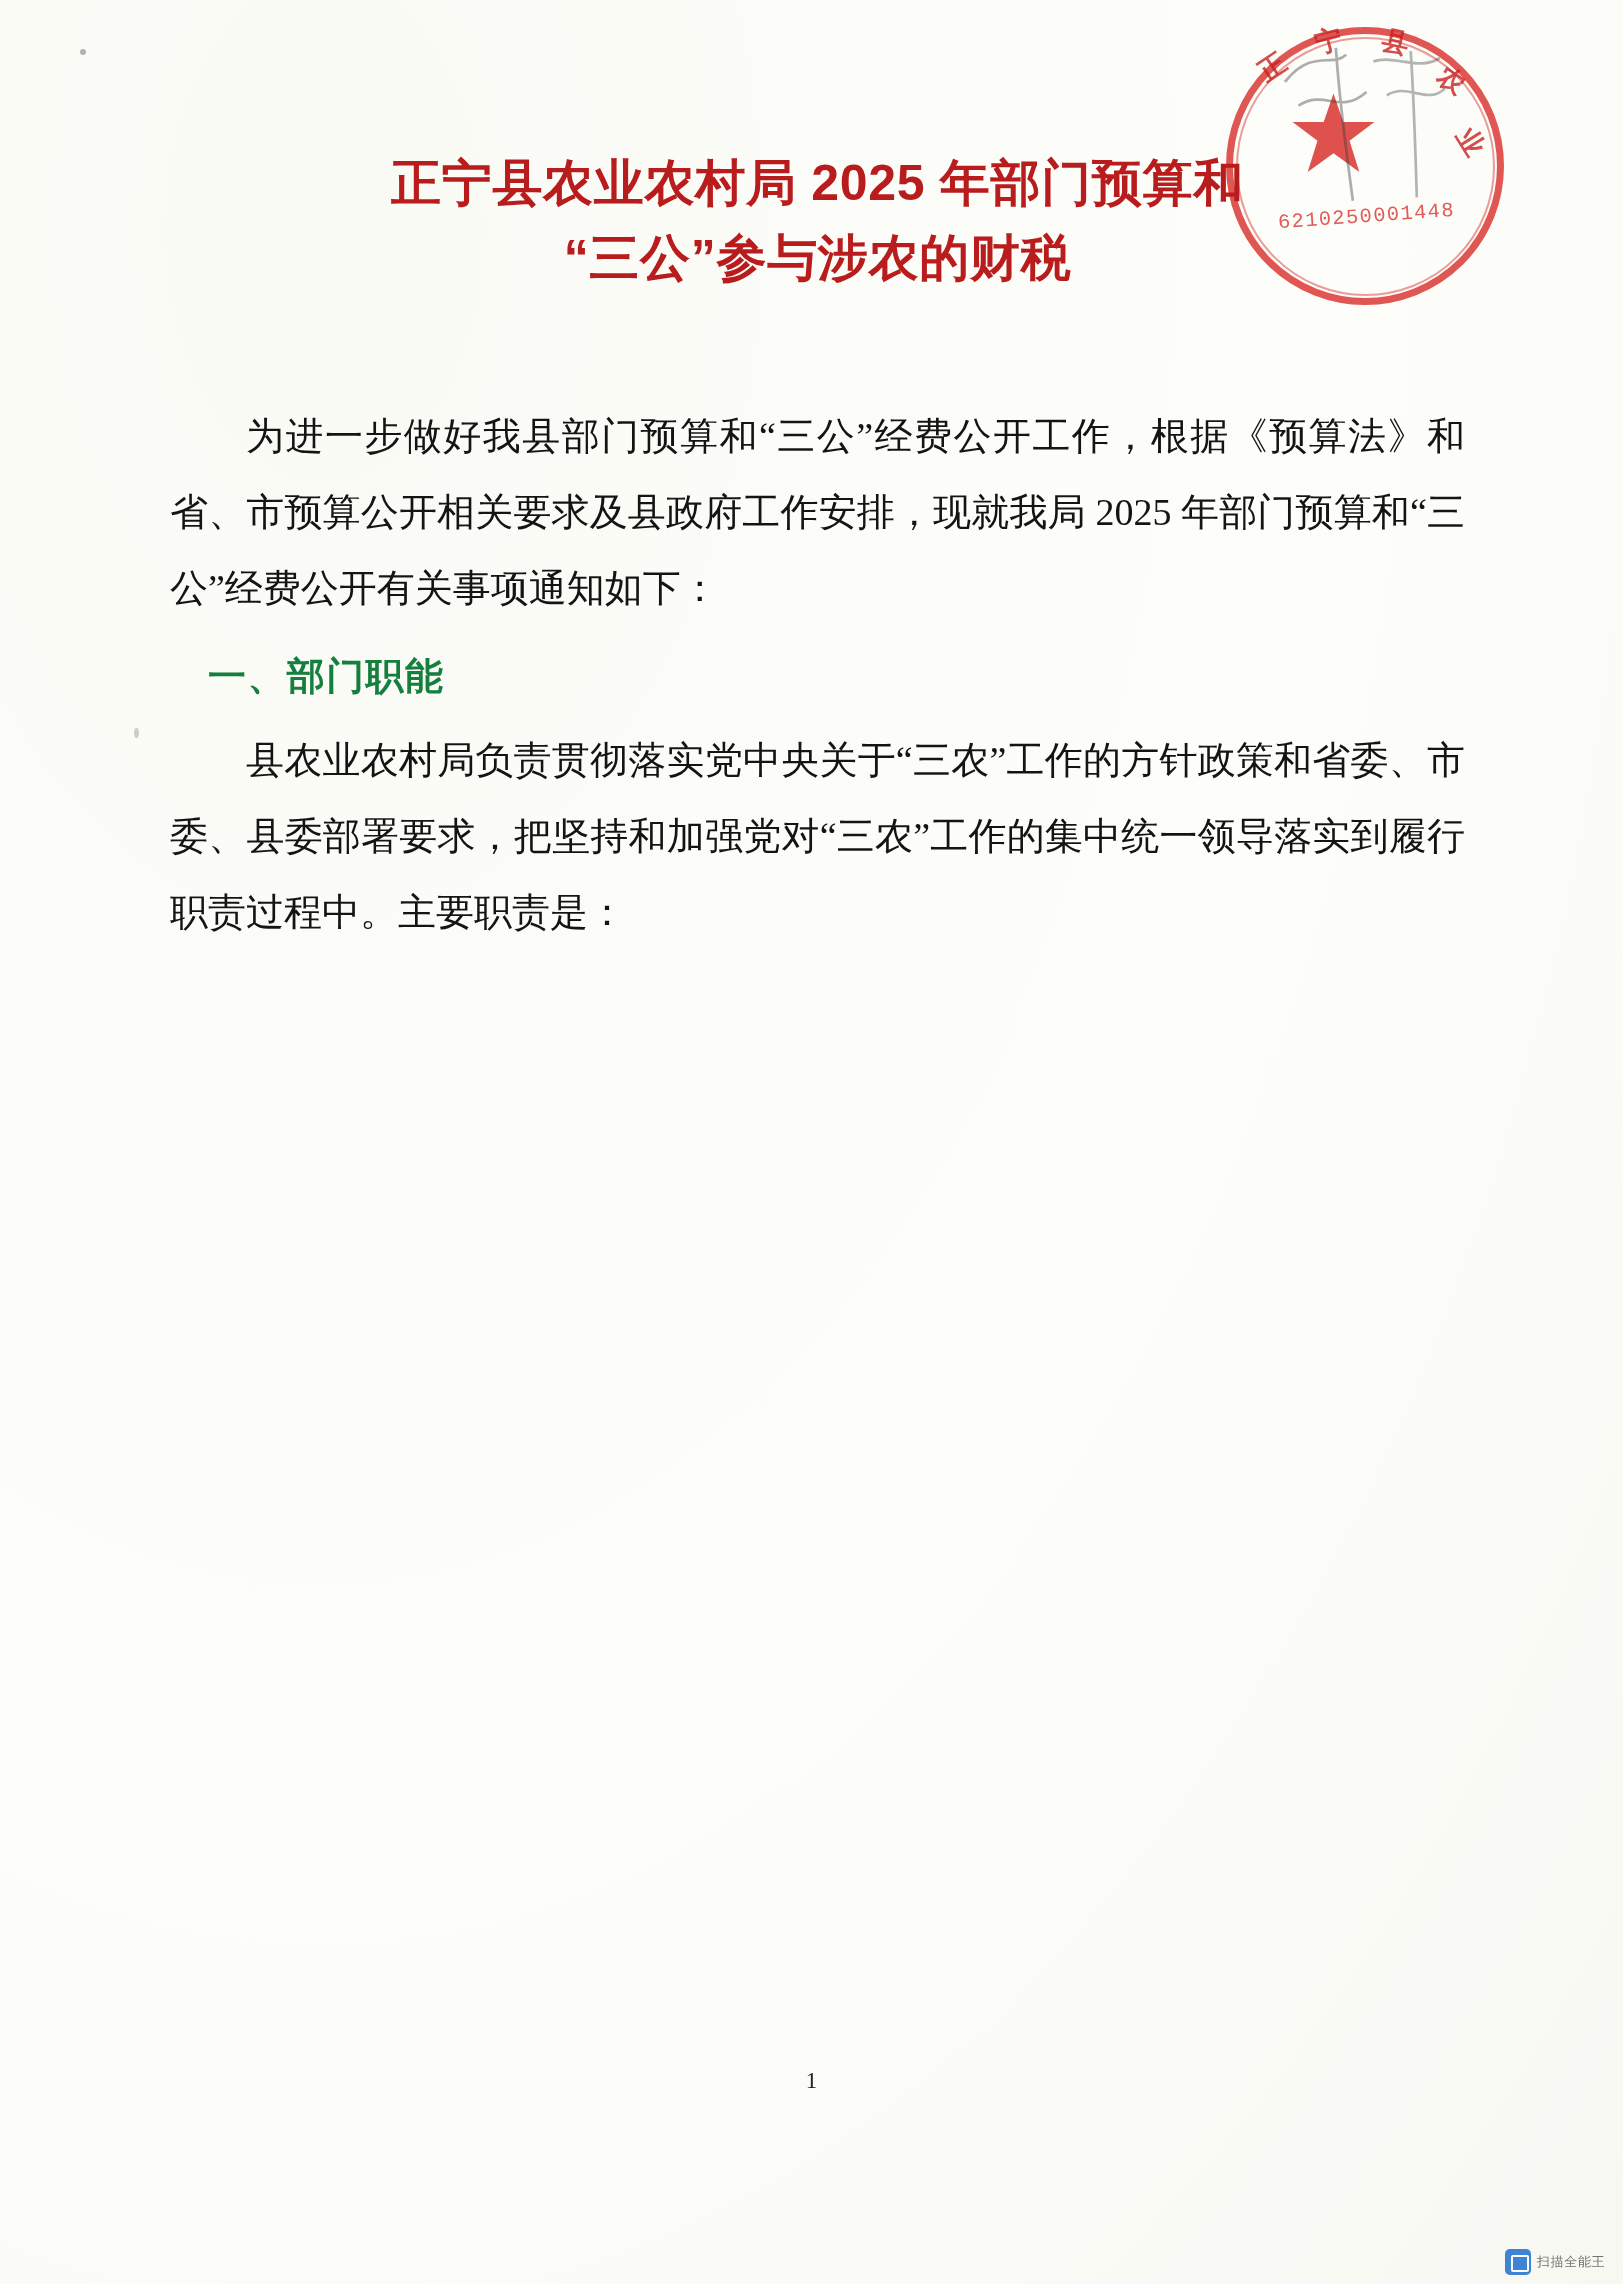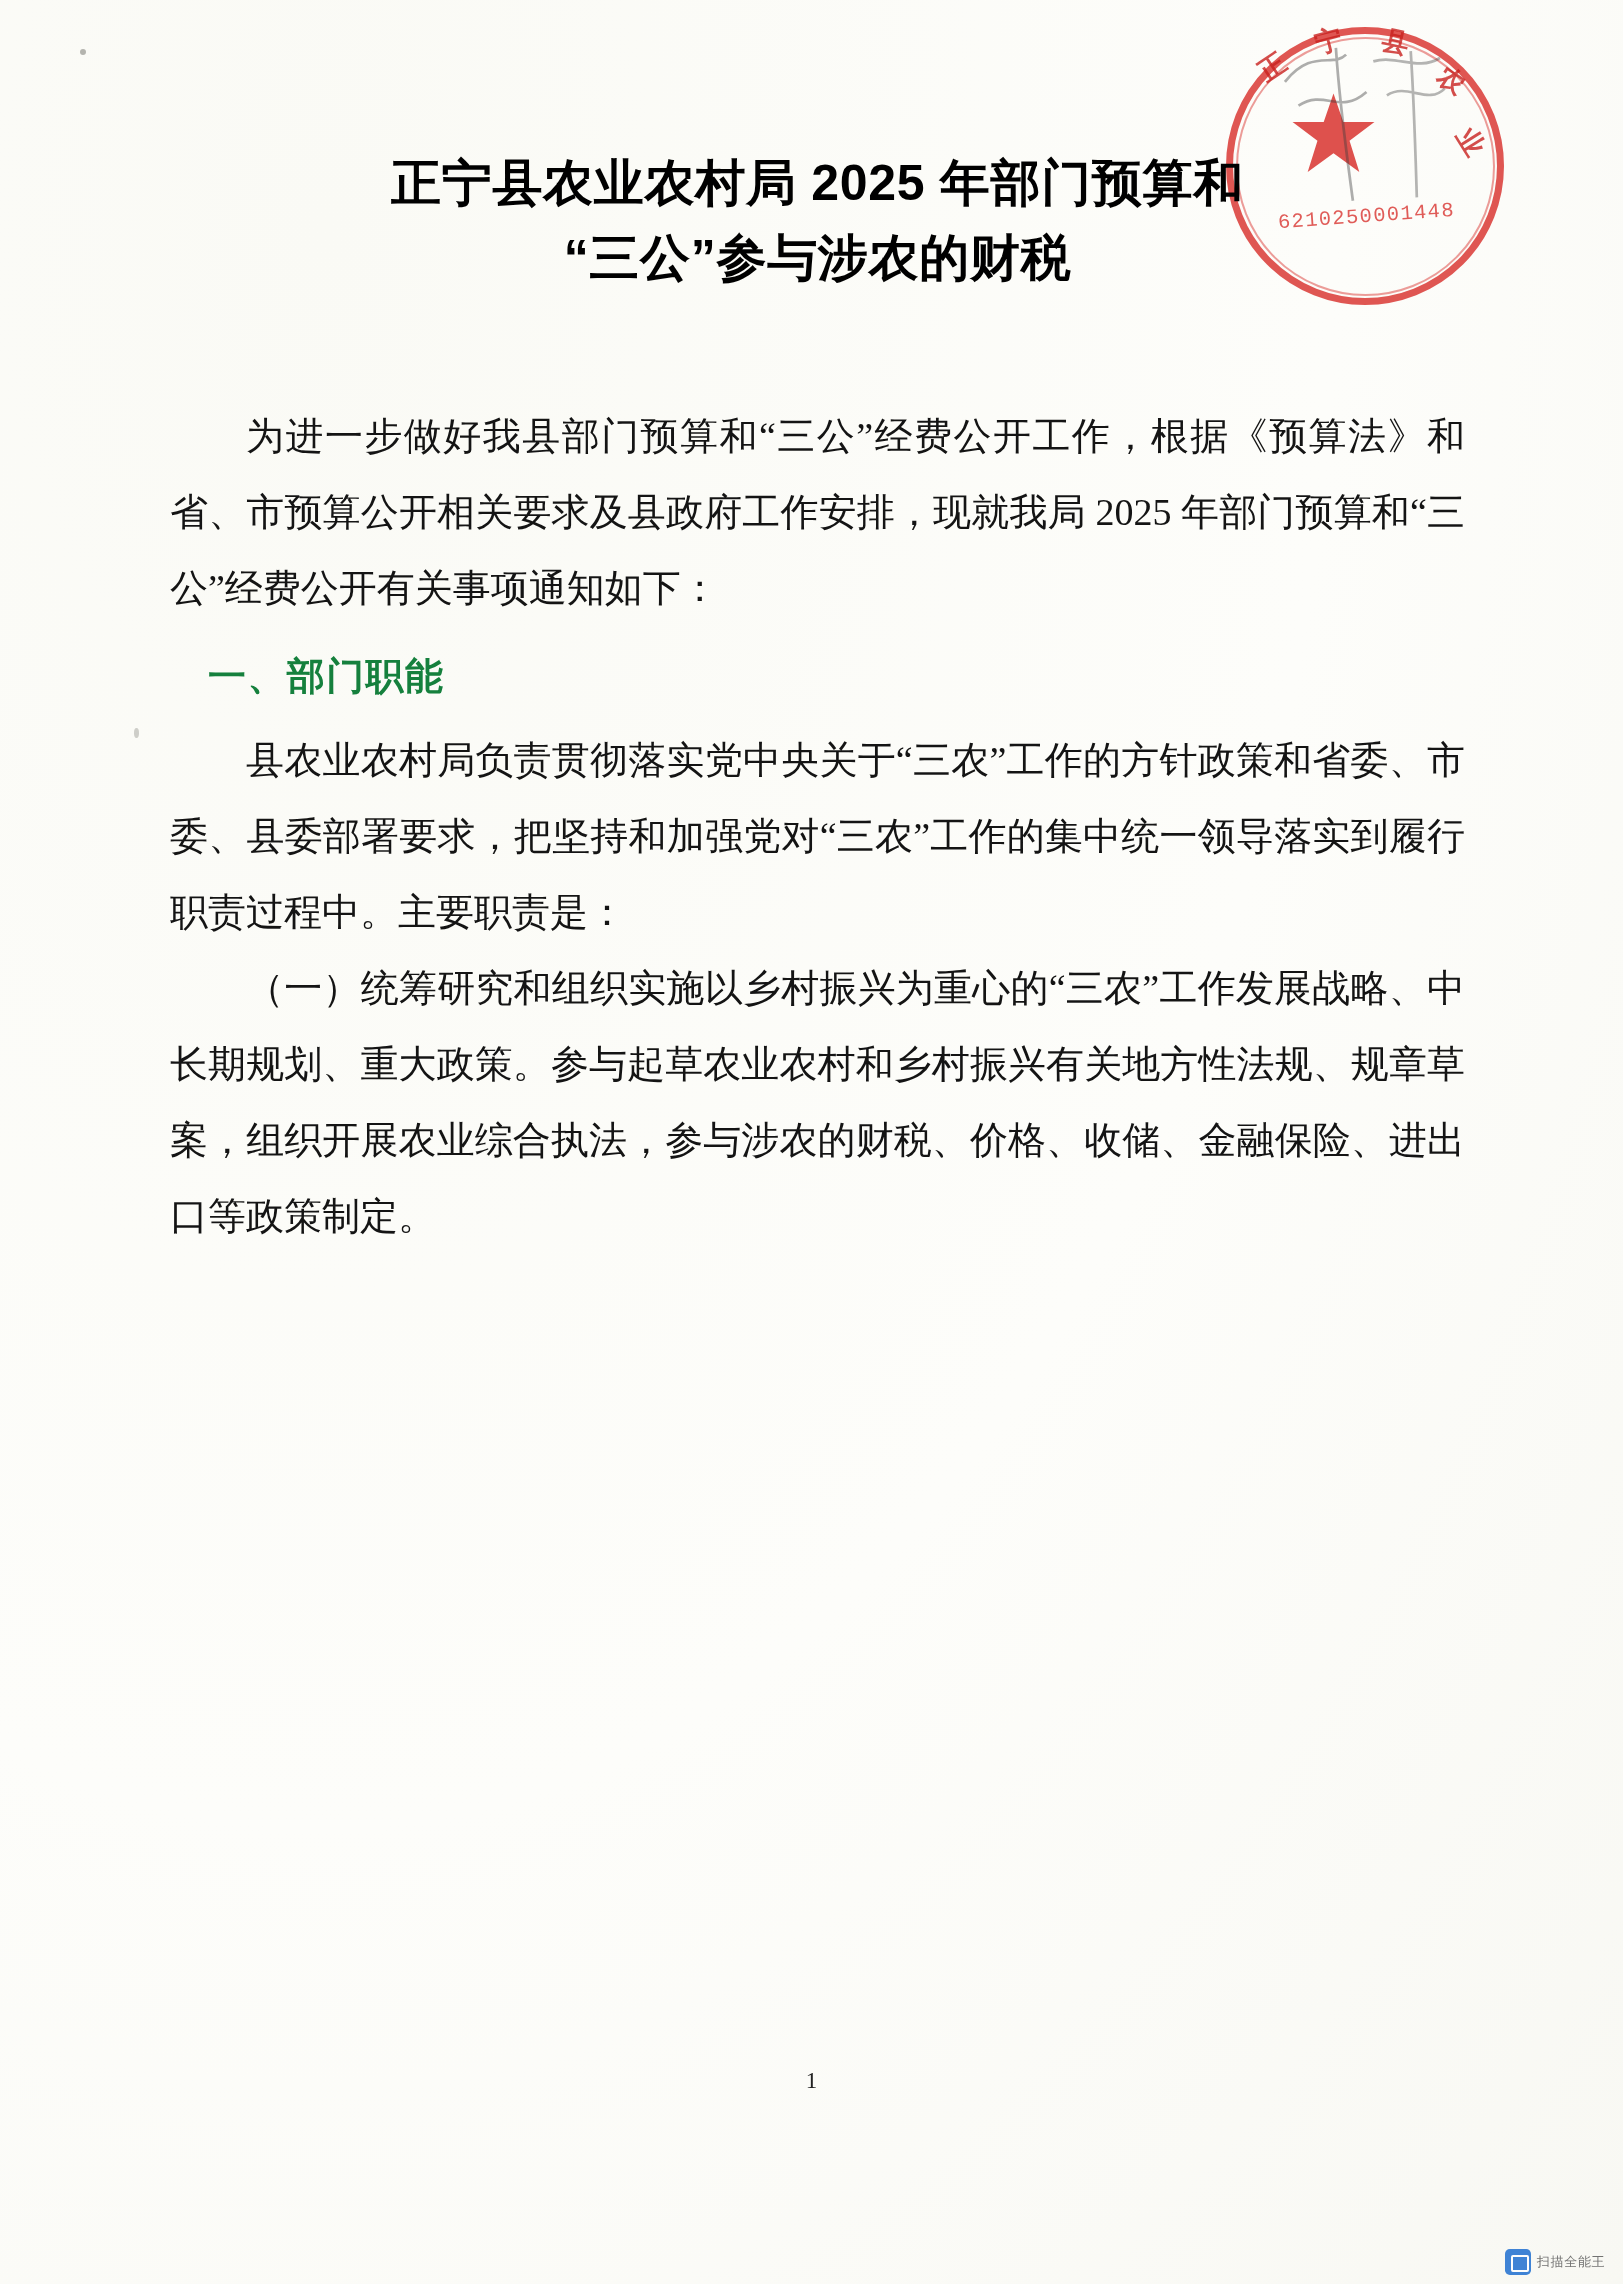--- a/index.html
+++ b/index.html
@@ -31,21 +31,21 @@
     top: 0;
     width: 1295px;
     height: 2284px;
   }
   .doc-title {
     text-align: center;
     font-family: "Liberation Sans", "DejaVu Sans", sans-serif;
     font-weight: bold;
     font-size: 50px;
     line-height: 1.5;
-    color: #000000;
+    color: #b91c1c;
     margin-top: 146px;
     letter-spacing: 0.7px;
   }
   .doc-title .line2 {
     display: block;
   }
   .body-block {
     margin-top: 102px;
     font-size: 38px;
     line-height: 2.0;
@@ -236,21 +236,20 @@
     </div>
 
     <div class="body-block">
 
       <p class="para">为进一步做好我县部门预算和“三公”经费公开工作，根据《预算法》和省、市预算公开相关要求及县政府工作安排，现就我局 2025 年部门预算和“三公”经费公开有关事项通知如下：</p>
 
 
       <div class="sub-head">一、部门职能</div>
 
       <p class="para">县农业农村局负责贯彻落实党中央关于“三农”工作的方针政策和省委、市委、县委部署要求，把坚持和加强党对“三农”工作的集中统一领导落实到履行职责过程中。主要职责是：</p>
-      <p class="para">（一）统筹研究和组织实施以乡村振兴为重心的“三农”工作发展战略、中长期规划、重大政策。参与起草农业农村和乡村振兴有关地方性法规、规章草案，组织开展农业综合执法，参与涉农的财税、价格、收储、金融保险、进出口等政策制定。</p>
 
     </div>
   </div>
 
   <div class="page-number">1</div>
 
   <div class="scan-badge">
     <div class="logo"></div>
     <div class="label">扫描全能王</div>
   </div>

